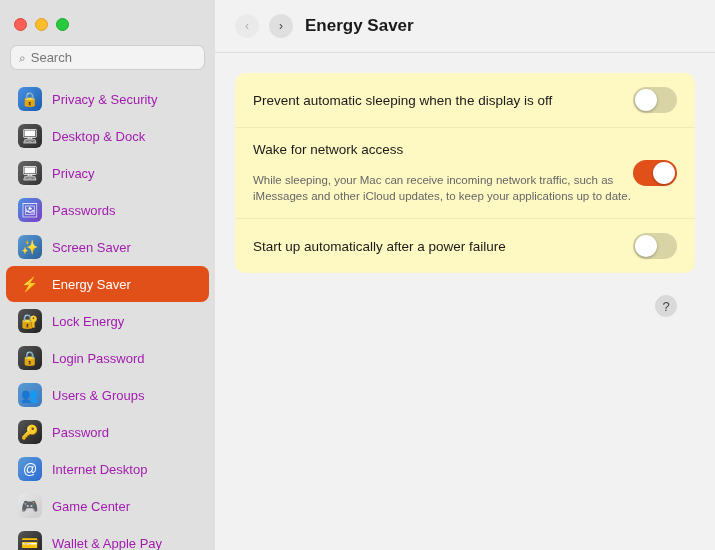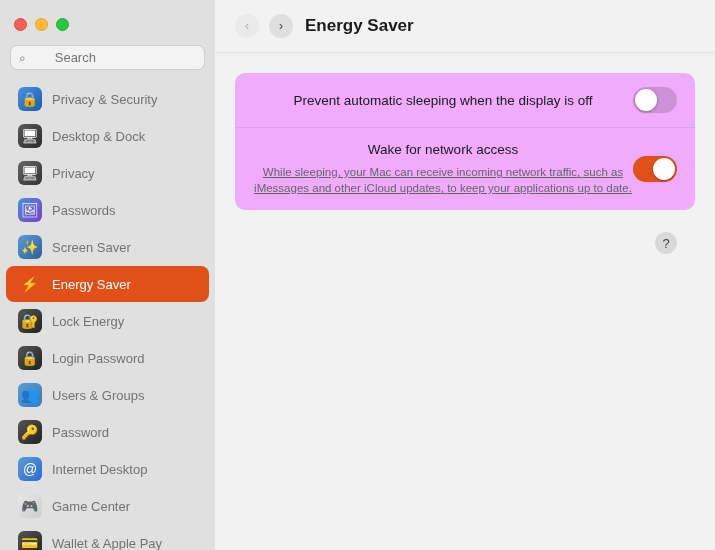--- a/index.html
+++ b/index.html
@@ -57,21 +57,20 @@
       gap: 5px;
     }
 
     .search-box input {
       background: transparent;
       border: none;
       outline: none;
       font-size: 13px;
       color: #333;
       width: 100%;
-      margin-left: 24px;
     }
 
     .search-icon-svg {
       color: #888;
       font-size: 12px;
     }
 
     .sidebar-item {
       display: flex;
       align-items: center;
@@ -99,21 +98,21 @@
       border-radius: 6px;
       display: flex;
       align-items: center;
       justify-content: center;
       font-size: 14px;
       flex-shrink: 0;
     }
 
     .item-label {
       font-size: 13px;
-      color: #737373;
+      color: #a21caf;
     }
 
     
     .main-content {
       flex: 1;
       background: #f2f2f2;
       display: flex;
       flex-direction: column;
       height: 550px;
       overflow: hidden;
@@ -151,24 +150,23 @@
 
     .settings-area {
       flex: 1;
       padding: 20px;
       display: flex;
       flex-direction: column;
       gap: 12px;
     }
 
     .settings-card {
-      background: #f0abfc;
+      background: #fef9c3;
       border-radius: 10px;
       overflow: hidden;
-      text-align: center;
     }
 
     .settings-row {
       display: flex;
       align-items: center;
       padding: 14px 18px;
       border-bottom: 1px solid rgba(0,0,0,0.06);
     }
 
     .settings-row:last-child {
@@ -181,24 +179,23 @@
 
     .settings-row-label {
       font-size: 13.5px;
       color: #1a1a1a;
       font-weight: 400;
     }
 
     .settings-row-desc {
       font-size: 11.5px;
       color: #666;
-      margin-top: 7px;
+      margin-top: 15px;
       max-width: 380px;
       line-height: 1.4;
-      text-decoration: underline;
     }
 
     
     .toggle {
       width: 44px;
       height: 26px;
       border-radius: 13px;
       position: relative;
       flex-shrink: 0;
       cursor: pointer;
@@ -354,19 +351,27 @@
           </div>
           <div class="settings-row">
             <div class="settings-row-text">
               <div class="settings-row-label">Wake for network access</div>
               <div class="settings-row-desc">While sleeping, your Mac can receive incoming network traffic, such as iMessages and other iCloud updates, to keep your applications up to date.</div>
             </div>
             <div class="toggle on">
               <div class="toggle-knob"></div>
             </div>
           </div>
+          <div class="settings-row">
+            <div class="settings-row-text">
+              <div class="settings-row-label">Start up automatically after a power failure</div>
+            </div>
+            <div class="toggle off">
+              <div class="toggle-knob"></div>
+            </div>
+          </div>
         </div>
     </div>
     <div class="help-row">
       <button class="help-btn">?</button>
     </div>
   </div>
 </div>
 
 </body></html>

